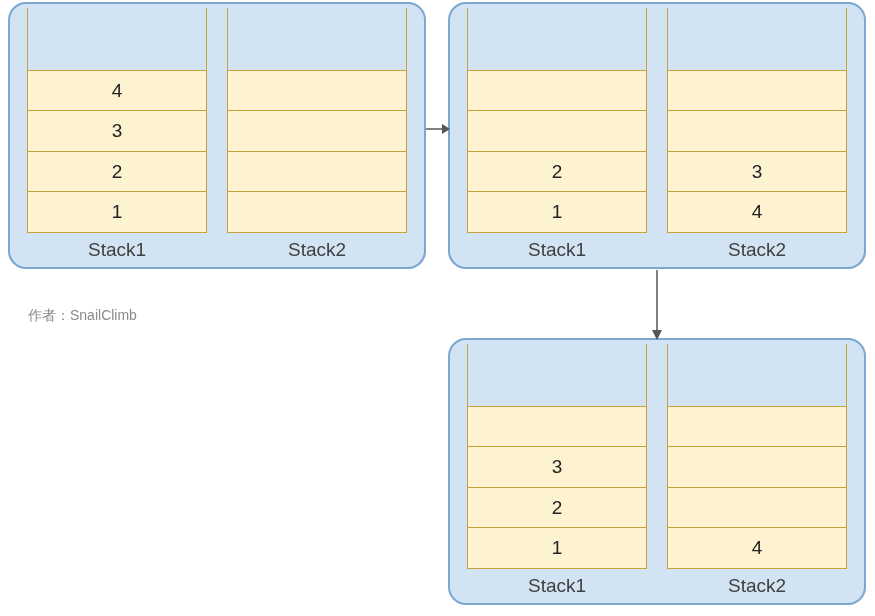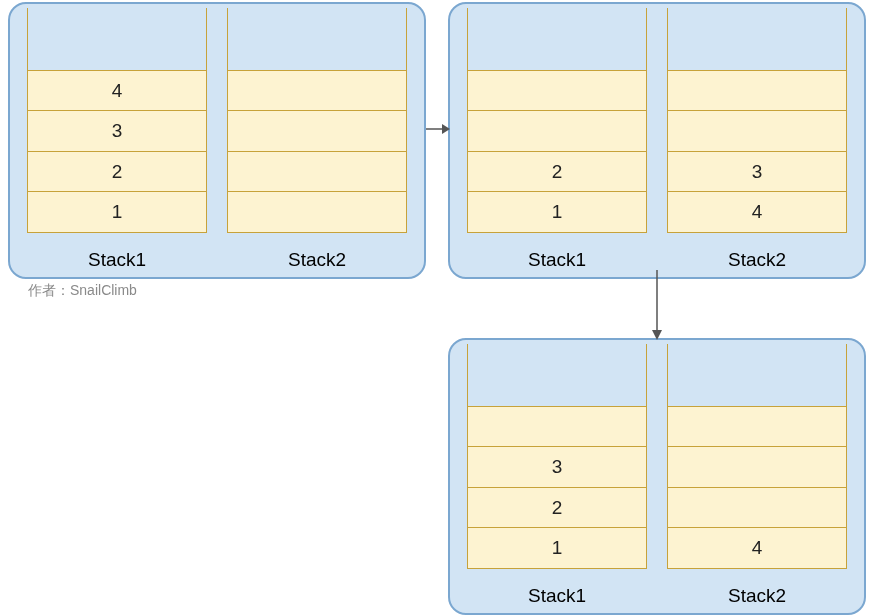--- a/index.html
+++ b/index.html
@@ -45,28 +45,28 @@
     border-top: 1.5px solid #c7a23a;
     border-bottom: 1.5px solid #c7a23a;
     margin-top: -1.5px;
     display: flex;
     align-items: center;
     justify-content: center;
     font-size: 19px;
     color: #222;
   }
   .stack-label {
-    margin-top: 16px;
+    margin-top: 6px;
     font-size: 19px;
-    color: #000000;
+    color: #404040;
   }
   .credit {
     position: absolute;
     left: 28px;
-    top: 280px;
+    top: 305px;
     font-size: 14px;
     color: #8a8a8a;
     line-height: 1.5;
   }
   .arrow {
     position: absolute;
     pointer-events: none;
   }
   .arrow svg { display:block; }
 </style>

